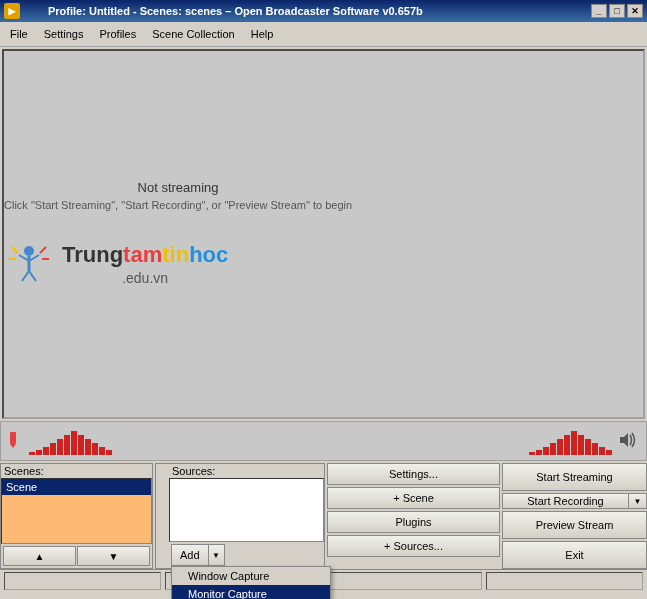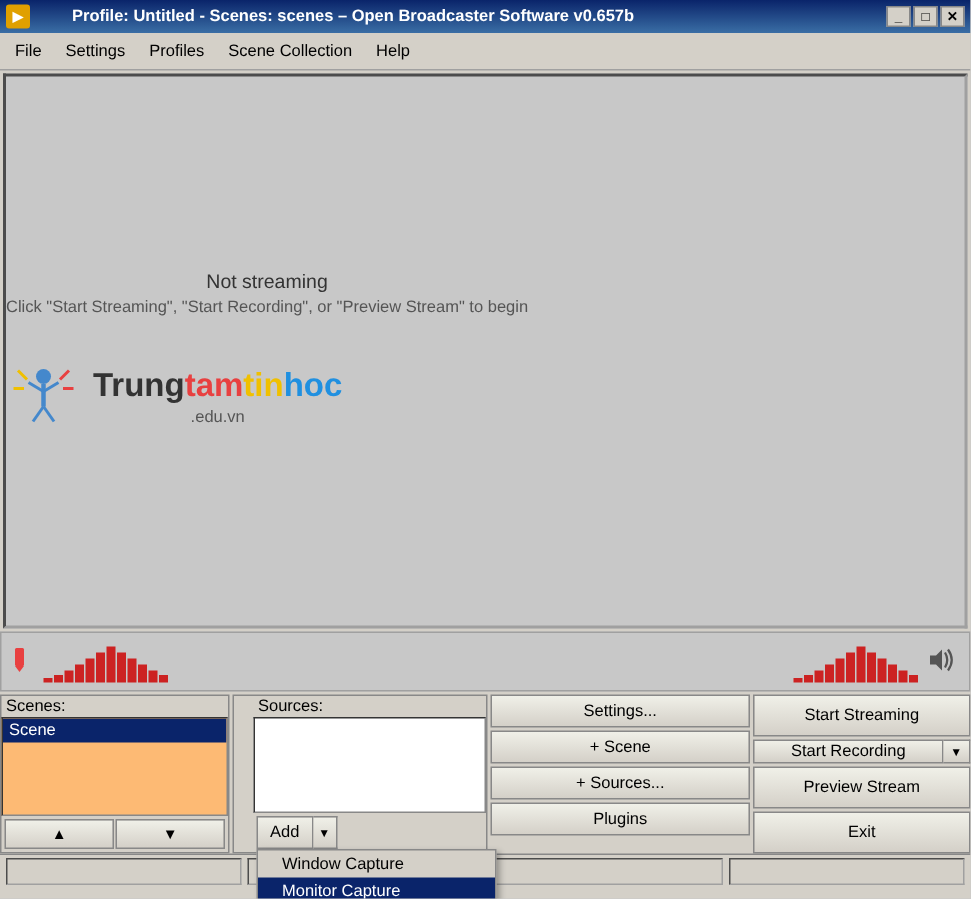--- a/index.html
+++ b/index.html
@@ -114,21 +114,21 @@
     }
     #logo-text {
       font-size: 22px;
       font-weight: bold;
     }
     #logo-text span.trun { color: #333; }
     #logo-text span.ptam { color: #e84040; }
     #logo-text span.tinh { color: #f0c000; }
     #logo-text span.hoc { color: #2090e0; }
     #logo-subtext {
-      font-size: 11px;
+      font-size: 14px;
       color: #555;
       text-align: center;
       margin-top: 2px;
     }
 
     
     #audio-row {
       height: 40px;
       background: #c8c8c8;
       display: flex;
@@ -498,22 +498,22 @@
           <div class="dropdown-item highlighted">Monitor Capture</div>
 
         </div>
       </div>
     </div>
   </div>
 
   <div id="middle-panel">
     <div class="mid-btn">Settings...</div>
     <div class="mid-btn">+ Scene</div>
+    <div class="mid-btn">Plugins</div>
     <div class="mid-btn">+ Sources...</div>
-    <div class="mid-btn">Plugins</div>
   </div>
 
   <div id="right-panel">
     <div class="action-btn">Start Streaming</div>
     <div class="action-btn-split">
       <div class="action-btn-main">Start Recording</div>
       <div class="action-btn-arrow">▼</div>
     </div>
     <div class="action-btn">Preview Stream</div>
     <div class="action-btn">Exit</div>

